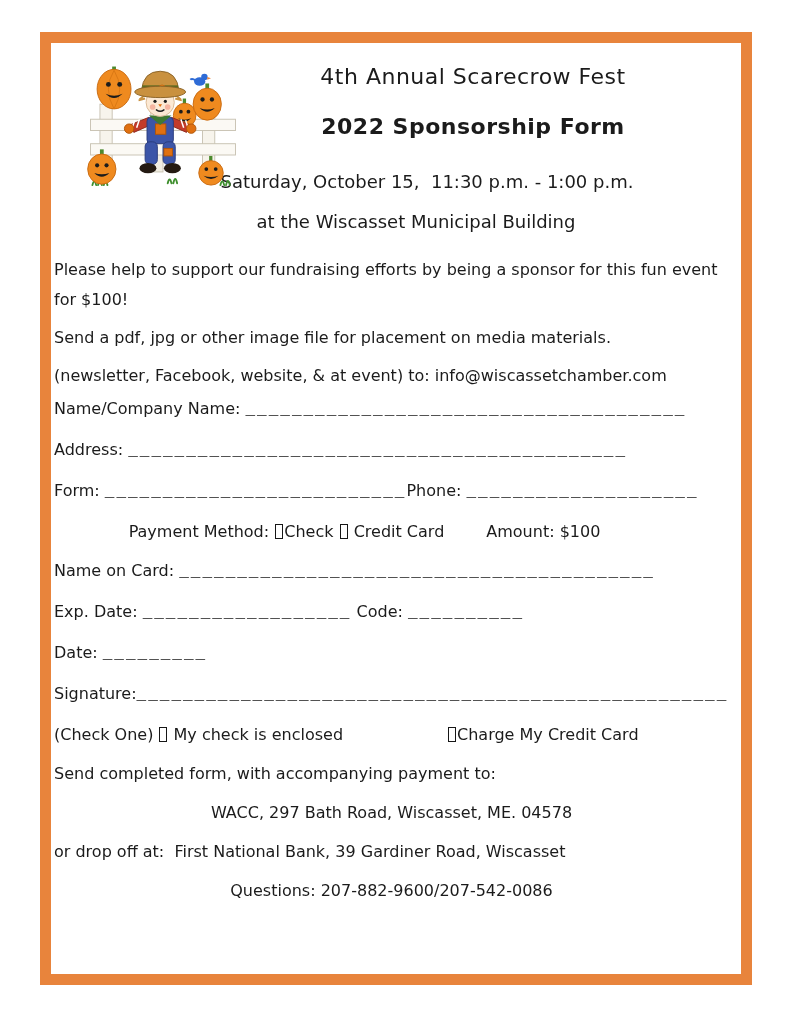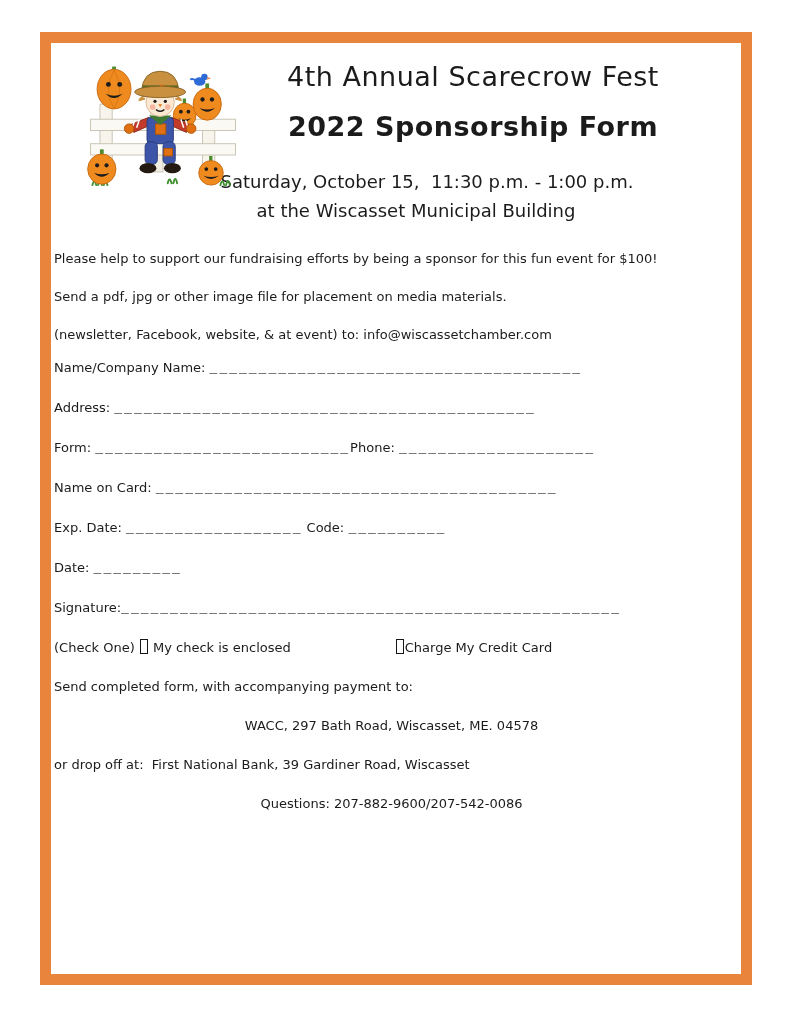--- a/index.html
+++ b/index.html
@@ -9,28 +9,28 @@
     color:#1b1b1b;
     -webkit-font-smoothing:antialiased;
   }
   .page { position:absolute; inset:0; background:#ffffff; }
   .frame {
     position:absolute; left:40px; top:32px; width:712px; height:953px;
     box-sizing:border-box; border:11px solid #E8843C; background:#ffffff;
   }
   .clipart { position:absolute; left:32px; top:18px; width:160px; height:140px; }
   .titles { margin:20px 26px 0 180px; text-align:center; }
-  .title { font-size:27px; letter-spacing:.5px; line-height:28px; }
+  .title { font-size:22px; letter-spacing:.5px; line-height:28px; }
   .title-2 { margin-top:22px;font-weight:bold; }
   .dateline {
     font-size:18px; text-align:center; white-space:pre;
     margin-top:30px; margin-left:62px; line-height:22px;
   }
-  .venue { margin-top:7px; margin-left:40px; }
-  .content { margin:22px 12px 0 3px; font-size:13px; }
+  .venue { margin-top:18px; margin-left:40px; }
+  .content { margin:22px 12px 0 3px; font-size:16px; }
   .para { white-space:pre-wrap; line-height:30px; margin:0 0 8px; max-width:664px; }
   .line { white-space:pre; line-height:19px; margin:0 0 20px; }
   .blank { letter-spacing:2px;font-family:Liberation Mono, monospace; }
   .cbx {
     display:inline-block; width:8px; height:15px; box-sizing:border-box;
     border:1.6px solid #161616; vertical-align:-2px; margin:0 1px;
   }
   .payment-line { text-align:center; margin-right:54px; }
   .center { text-align:center; }
   .sp-amount   { display:inline-block; width:42px; }
@@ -156,20 +156,21 @@
       <p class="para">Please help to support our fundraising efforts by being a sponsor for this fun event for $100!</p>
       <p class="para">Send a pdf, jpg or other image file for placement on media materials.</p>
       <p class="para">(newsletter, Facebook, website, &amp; at event) to: info@wiscassetchamber.com</p>
 
       <p class="line"><span>Name/Company Name: </span><span class="blank">______________________________________</span></p>
 
       <p class="line"><span>Address: </span><span class="blank">___________________________________________</span></p>
 
       <p class="line"><span>Form: </span><span class="blank">__________________________</span><span>Phone: </span><span class="blank">____________________</span></p>
 
+      <p class="line payment-line"><span>Payment Method: </span><span class="cbx"></span><span>Check</span><span> </span><span class="cbx"></span><span> Credit Card</span><span class="sp-amount"></span><span>Amount: $100</span></p>
 
       <p class="line"><span>Name on Card: </span><span class="blank">_________________________________________</span></p>
 
 
       <p class="line"><span>Exp. Date: </span><span class="blank">__________________</span><span> Code: </span><span class="blank">__________</span></p>
 
 
       <p class="line"><span>Date: </span><span class="blank">_________</span></p>
 
       <p class="line"><span>Signature:</span><span class="blank">___________________________________________________</span></p>

